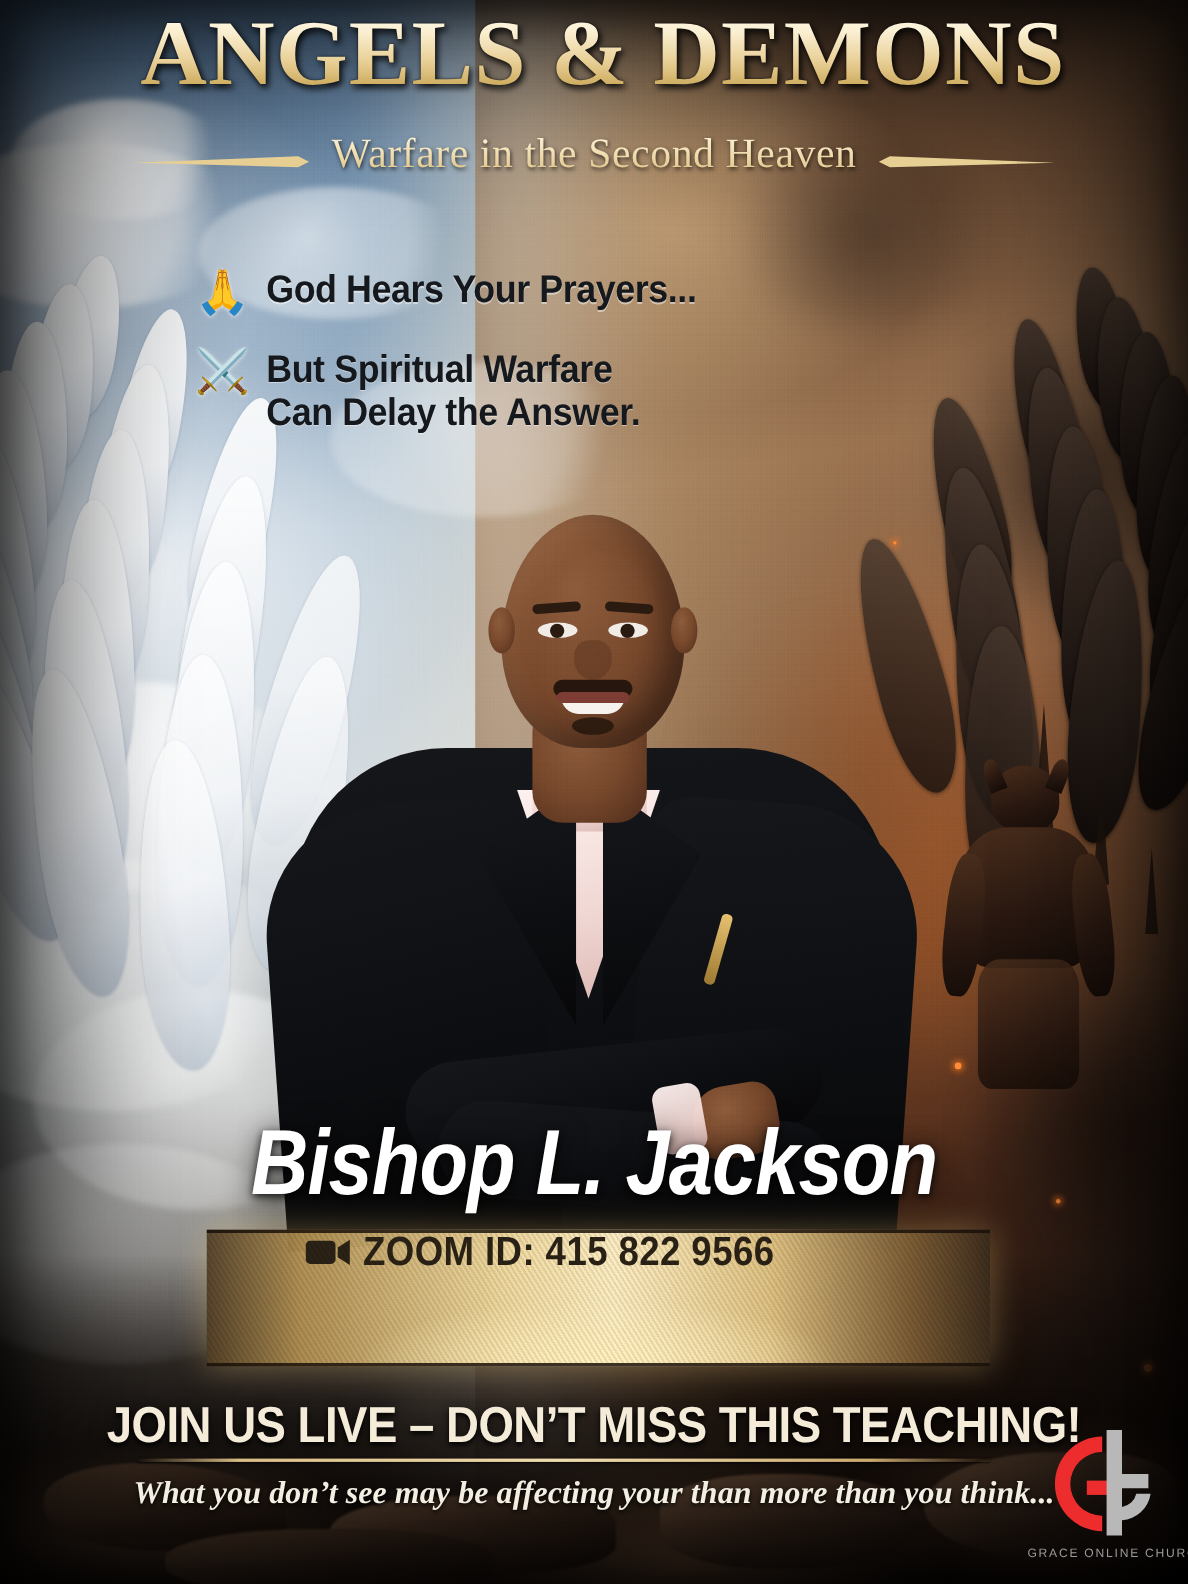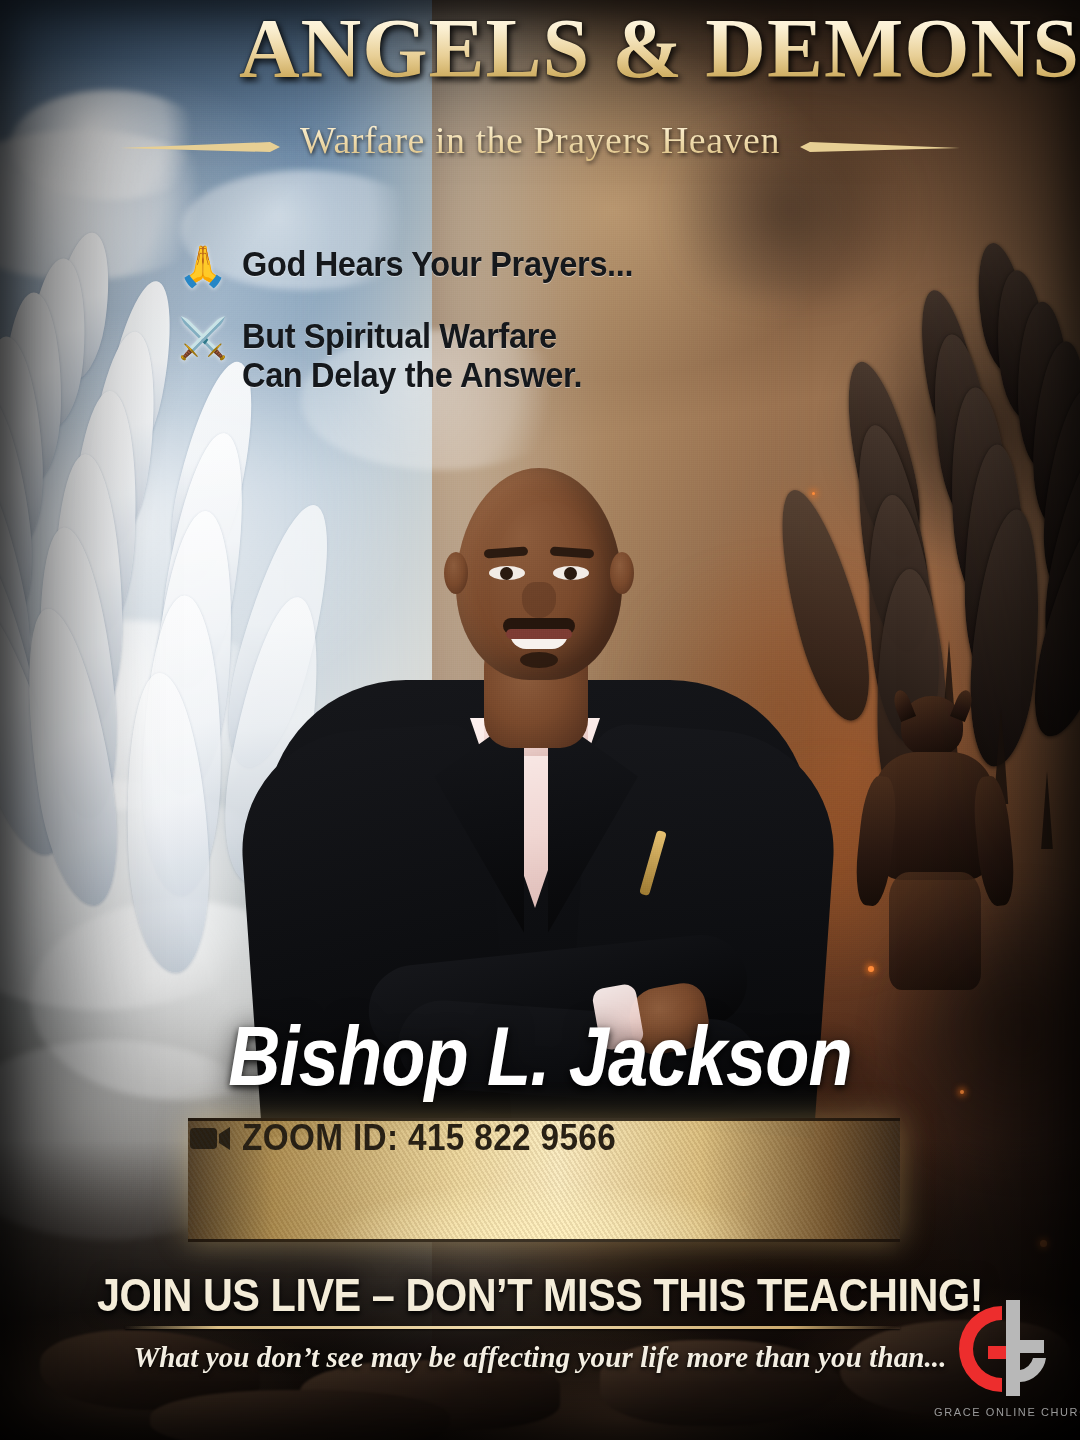--- a/index.html
+++ b/index.html
@@ -103,21 +103,21 @@
 
   
   #bishop{position:absolute;left:248px;top:430px;width:580px;height:700px;}
   #bishop .bp{position:absolute;}
   .suit{background:linear-gradient(170deg,#16171b 0%,#0d0e11 55%,#060607 100%);}
   .skin{background:radial-gradient(ellipse at 40% 32%,#8c5c3c 0%,#79492c 48%,#5a3420 86%);}
   .shirt{background:linear-gradient(170deg,#fdf1ef 0%,#f0d6d2 60%,#dcb9b4 100%);}
 
   
   #headline{
-    position:absolute;left:16px;right:0;top:6px;text-align:right;
+    position:absolute;left:16px;right:0;top:6px;text-align:center;
     font-family:"Liberation Serif","DejaVu Serif",serif;
     font-weight:700;font-size:84px;letter-spacing:1px;line-height:1.02;
     background:linear-gradient(180deg,#fffaec 0%,#fbf0d3 26%,#e8cf96 58%,#cfae62 82%,#b8914a 100%);
     -webkit-background-clip:text;background-clip:text;color:transparent;
     -webkit-text-fill-color:transparent;
     filter:drop-shadow(2px 3px 3px rgba(0,0,0,.72)) drop-shadow(0 0 1px rgba(0,0,0,.6));
     white-space:nowrap;
   }
   #subtitle-row{
     position:absolute;left:0;right:0;top:118px;
@@ -167,21 +167,21 @@
     border-bottom:3px solid rgba(26,18,11,.85);
     box-shadow:0 0 30px rgba(255,214,130,.35);
   }
   #goldband::after{
     content:"";position:absolute;inset:0;opacity:.28;
     background-image:repeating-linear-gradient(58deg,rgba(120,90,45,.5) 0 2px,rgba(255,240,200,.22) 2px 4px);
     pointer-events:none;
   }
   .bandrow{position:relative;display:flex;align-items:center;gap:10px;}
   #row-time{padding-left:88px;margin-top:10px;}
-  #row-zoom{margin-top:-2px;}
+  #row-zoom{padding-left:88px;margin-top:-2px;}
   #time-text{
     font-family:"Liberation Sans",sans-serif;font-weight:700;font-style:italic;
     font-size:45px;line-height:1;color:#101728;letter-spacing:-.5px;transform:scaleX(.84);
     transform-origin:left center;white-space:nowrap;
   }
   #zoom-text{
     font-family:"Liberation Sans",sans-serif;font-weight:700;font-size:37px;line-height:1;
     color:#1b150d;letter-spacing:.4px;transform:scaleX(.9);transform-origin:left center;white-space:nowrap;
   }
 
@@ -375,21 +375,21 @@
   <div id="vignette"></div>
 
   <div id="headline">ANGELS &amp; DEMONS</div>
 
   <div id="subtitle-row">
     <span class="rule">
       <svg width="160" height="14" viewBox="0 0 160 14">
         <polygon points="0,8 150,2 160,7 150,12" fill="#e7cf94"></polygon>
       </svg>
     </span>
-    <span id="subtitle">Warfare in the Prayers Heaven</span>
+    <span id="subtitle">Warfare in the Second Heaven</span>
     <span class="rule">
       <svg width="160" height="14" viewBox="0 0 160 14">
         <polygon points="160,8 10,2 0,7 10,12" fill="#e7cf94"></polygon>
       </svg>
     </span>
   </div>
 
   <div id="bullets">
     <div class="bullet">
       <span class="emoji">🙏</span>
@@ -411,21 +411,21 @@
           <rect x="2" y="6" width="27" height="21" rx="4" fill="#1b150d"></rect>
           <polygon points="31,12 42,5 42,28 31,21" fill="#1b150d"></polygon>
         </svg>
       </span>
       <span id="zoom-text">ZOOM ID: 415 822 9566</span>
     </div>
   </div>
 
   <div id="cta">JOIN US LIVE – DON’T MISS THIS TEACHING!</div>
   <div id="cta-rule"></div>
-  <div id="tagline">What you don’t see may be affecting your life more than you than...</div>
+  <div id="tagline">What you don’t see may be affecting your than more than you think...</div>
 
   <div id="logo">
     <svg width="132" height="112" viewBox="0 0 132 112">
 
       <path d="M68 10 A42 42 0 1 0 68 96 L68 82 A28 28 0 1 1 68 24 Z" fill="#ed2d2d"></path>
       <rect x="54" y="50" width="32" height="13" fill="#ed2d2d"></rect>
 
       <path d="M72 4 L86 4 L86 100 L72 100 Z" fill="#b8b8b8"></path>
       <path d="M86 44 L110 44 L110 57 L86 57 Z" fill="#b8b8b8"></path>
       <path d="M86 86 A28 28 0 0 0 112 62 L99 62 A16 16 0 0 1 86 74 Z" fill="#b8b8b8"></path>

